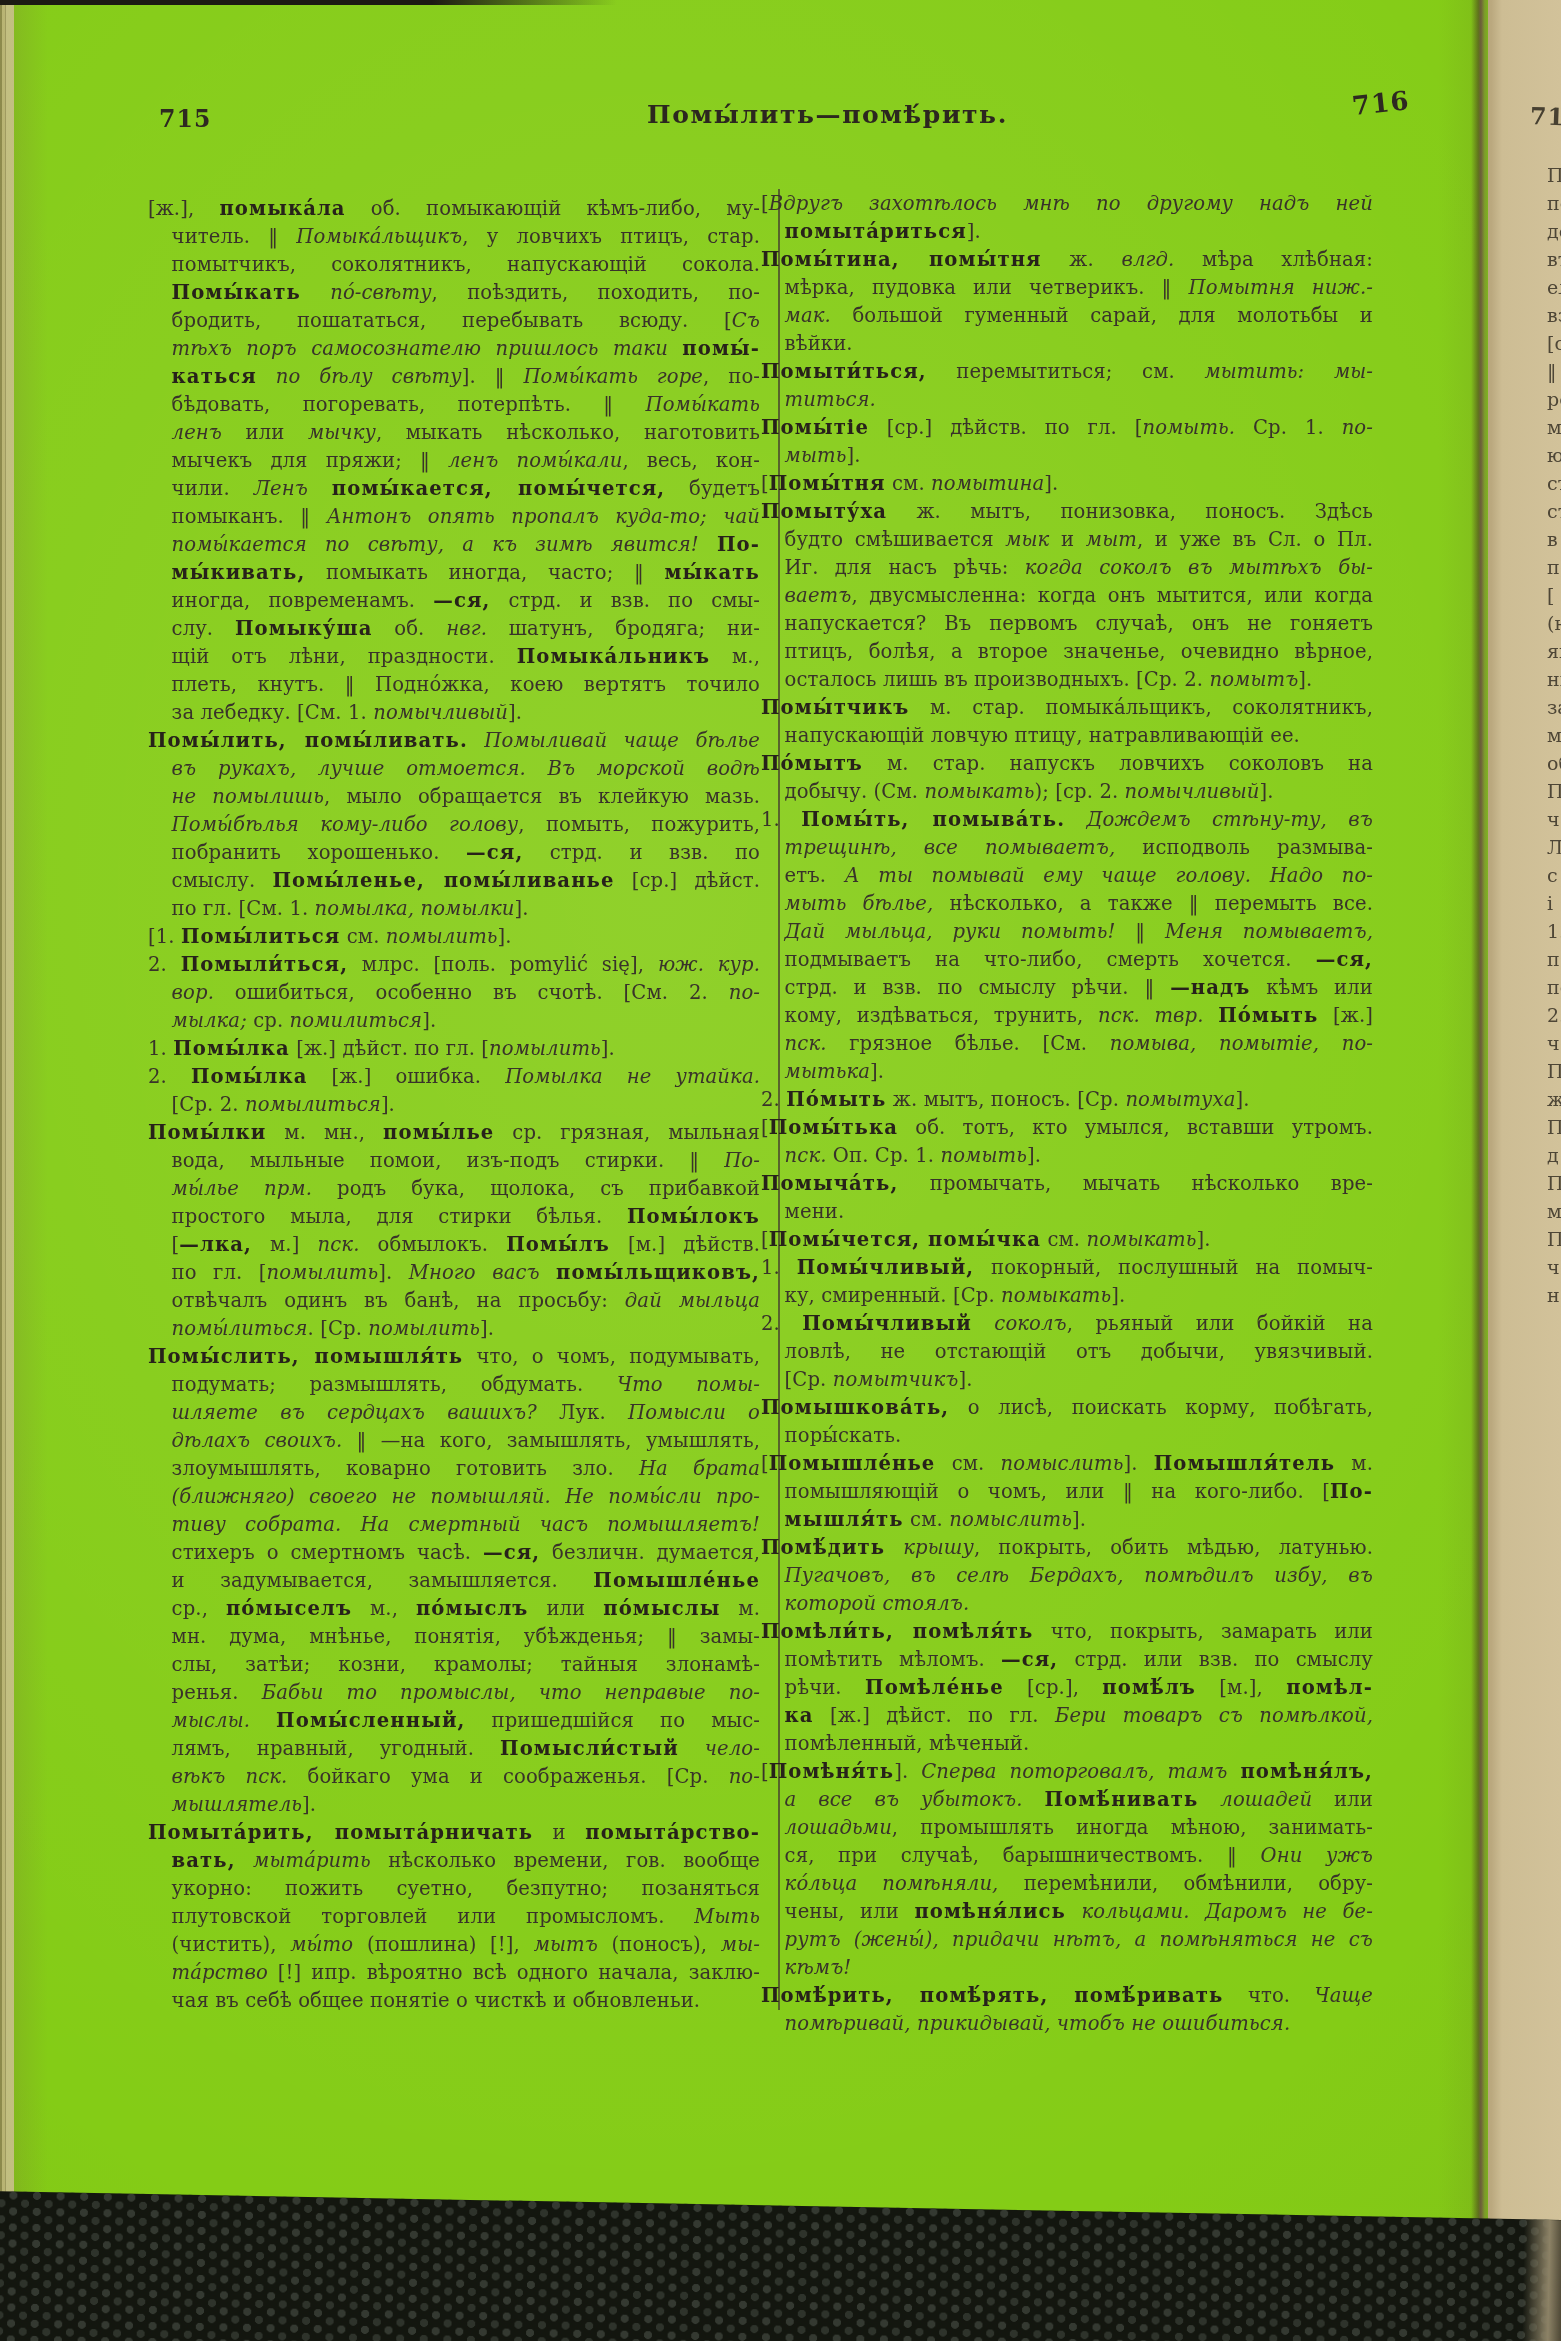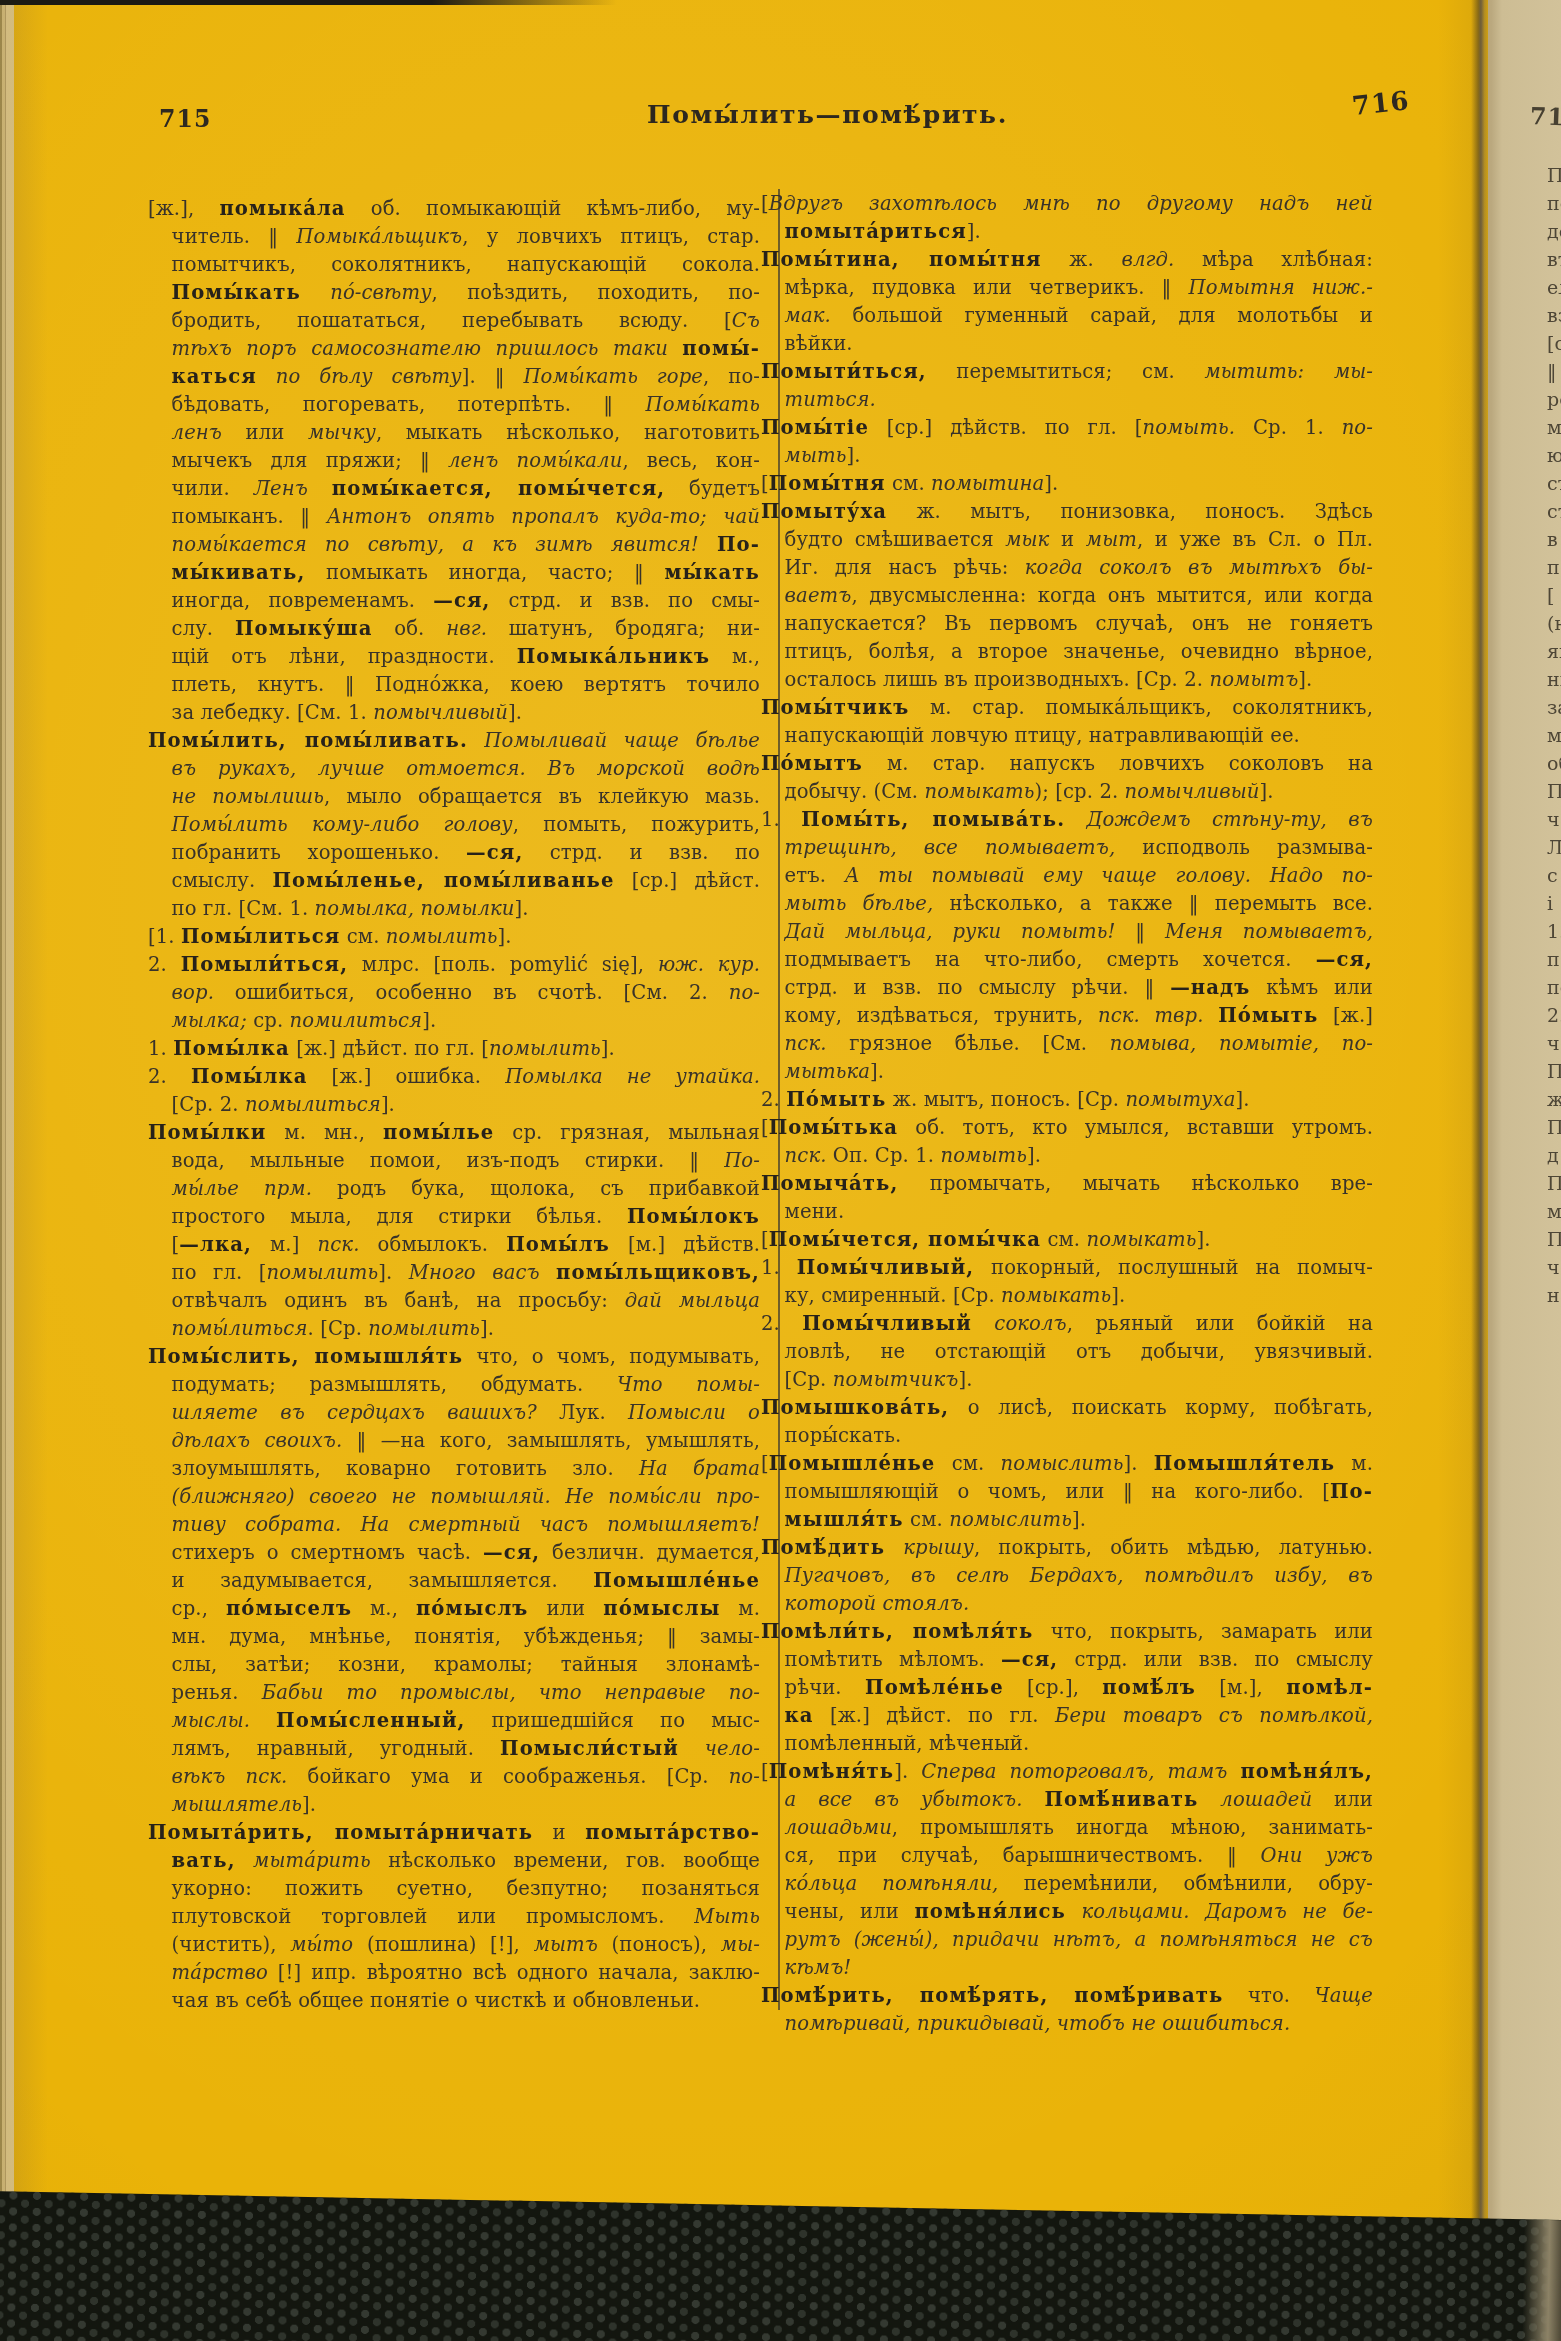--- a/index.html
+++ b/index.html
@@ -1,20 +1,20 @@
 <!DOCTYPE html>
 <html style="font-size:8.6px"><head>
 <meta charset="utf-8">
 <style>
   html,body{margin:0;padding:0;background:#111;}
   #photo{
     position:relative;
     width:1561px;height:2342px;
     overflow:hidden;
-    background:#eab308;
+    background:#84cc16;
     font-family:"DejaVu Serif","Liberation Serif",serif;
     color:#373126;
   }
   
   .paper-shade{
     position:absolute;left:0;top:0;width:1561px;height:2342px;
     background:
       radial-gradient(130% 110% at 42% 38%, rgba(255,250,230,0.10), rgba(0,0,0,0) 55%, rgba(92,74,44,0.16)),
       linear-gradient(90deg, rgba(120,98,60,0.25) 0px, rgba(120,98,60,0.0) 48px),
       linear-gradient(270deg, rgba(80,64,38,0.30) 0px, rgba(80,64,38,0.0) 123px);
@@ -128,21 +128,21 @@
       <div class="line"><i>помы́кается по свѣту, а къ зимѣ явится!</i> <b>По-</b></div>
       <div class="line"><b>мы́кивать,</b> помыкать иногда, часто; ‖ <b>мы́кать</b></div>
       <div class="line">иногда, повременамъ. <b>—ся,</b> стрд. и взв. по смы-</div>
       <div class="line">слу. <b>Помыку́ша</b> об. <i>нвг.</i> шатунъ, бродяга; ни-</div>
       <div class="line">щій отъ лѣни, праздности. <b>Помыка́льникъ</b> м.,</div>
       <div class="line">плеть, кнутъ. ‖ Подно́жка, коею вертятъ точило</div>
       <div class="line short">за лебедку. [См. 1. <i>помычливый</i>].</div>
       <div class="line flush"><b>Помы́лить, помы́ливать.</b> <i>Помыливай чаще бѣлье</i></div>
       <div class="line"><i>въ рукахъ, лучше отмоется. Въ морской водѣ</i></div>
       <div class="line"><i>не помылишь</i>, мыло обращается въ клейкую мазь.</div>
-      <div class="line"><i>Помы́лить кому-либо голову</i>, помыть, пожурить,</div>
+      <div class="line"><i>Помы́бѣлья кому-либо голову</i>, помыть, пожурить,</div>
       <div class="line">побранить хорошенько. <b>—ся,</b> стрд. и взв. по</div>
       <div class="line">смыслу. <b>Помы́ленье, помы́ливанье</b> [ср.] дѣйст.</div>
       <div class="line short">по гл. [См. 1. <i>помылка, помылки</i>].</div>
       <div class="line flush short">[1. <b>Помы́литься</b> см. <i>помылить</i>].</div>
       <div class="line flush">2. <b>Помыли́ться,</b> млрс. [поль. pomylić się], <i>юж. кур.</i></div>
       <div class="line"><i>вор.</i> ошибиться, особенно въ счотѣ. [См. 2. <i>по-</i></div>
       <div class="line short"><i>мылка;</i> ср. <i>помилиться</i>].</div>
       <div class="line flush short">1. <b>Помы́лка</b> [ж.] дѣйст. по гл. [<i>помылить</i>].</div>
       <div class="line flush">2. <b>Помы́лка</b> [ж.] ошибка. <i>Помылка не утайка.</i></div>
       <div class="line short">[Ср. 2. <i>помылиться</i>].</div>

